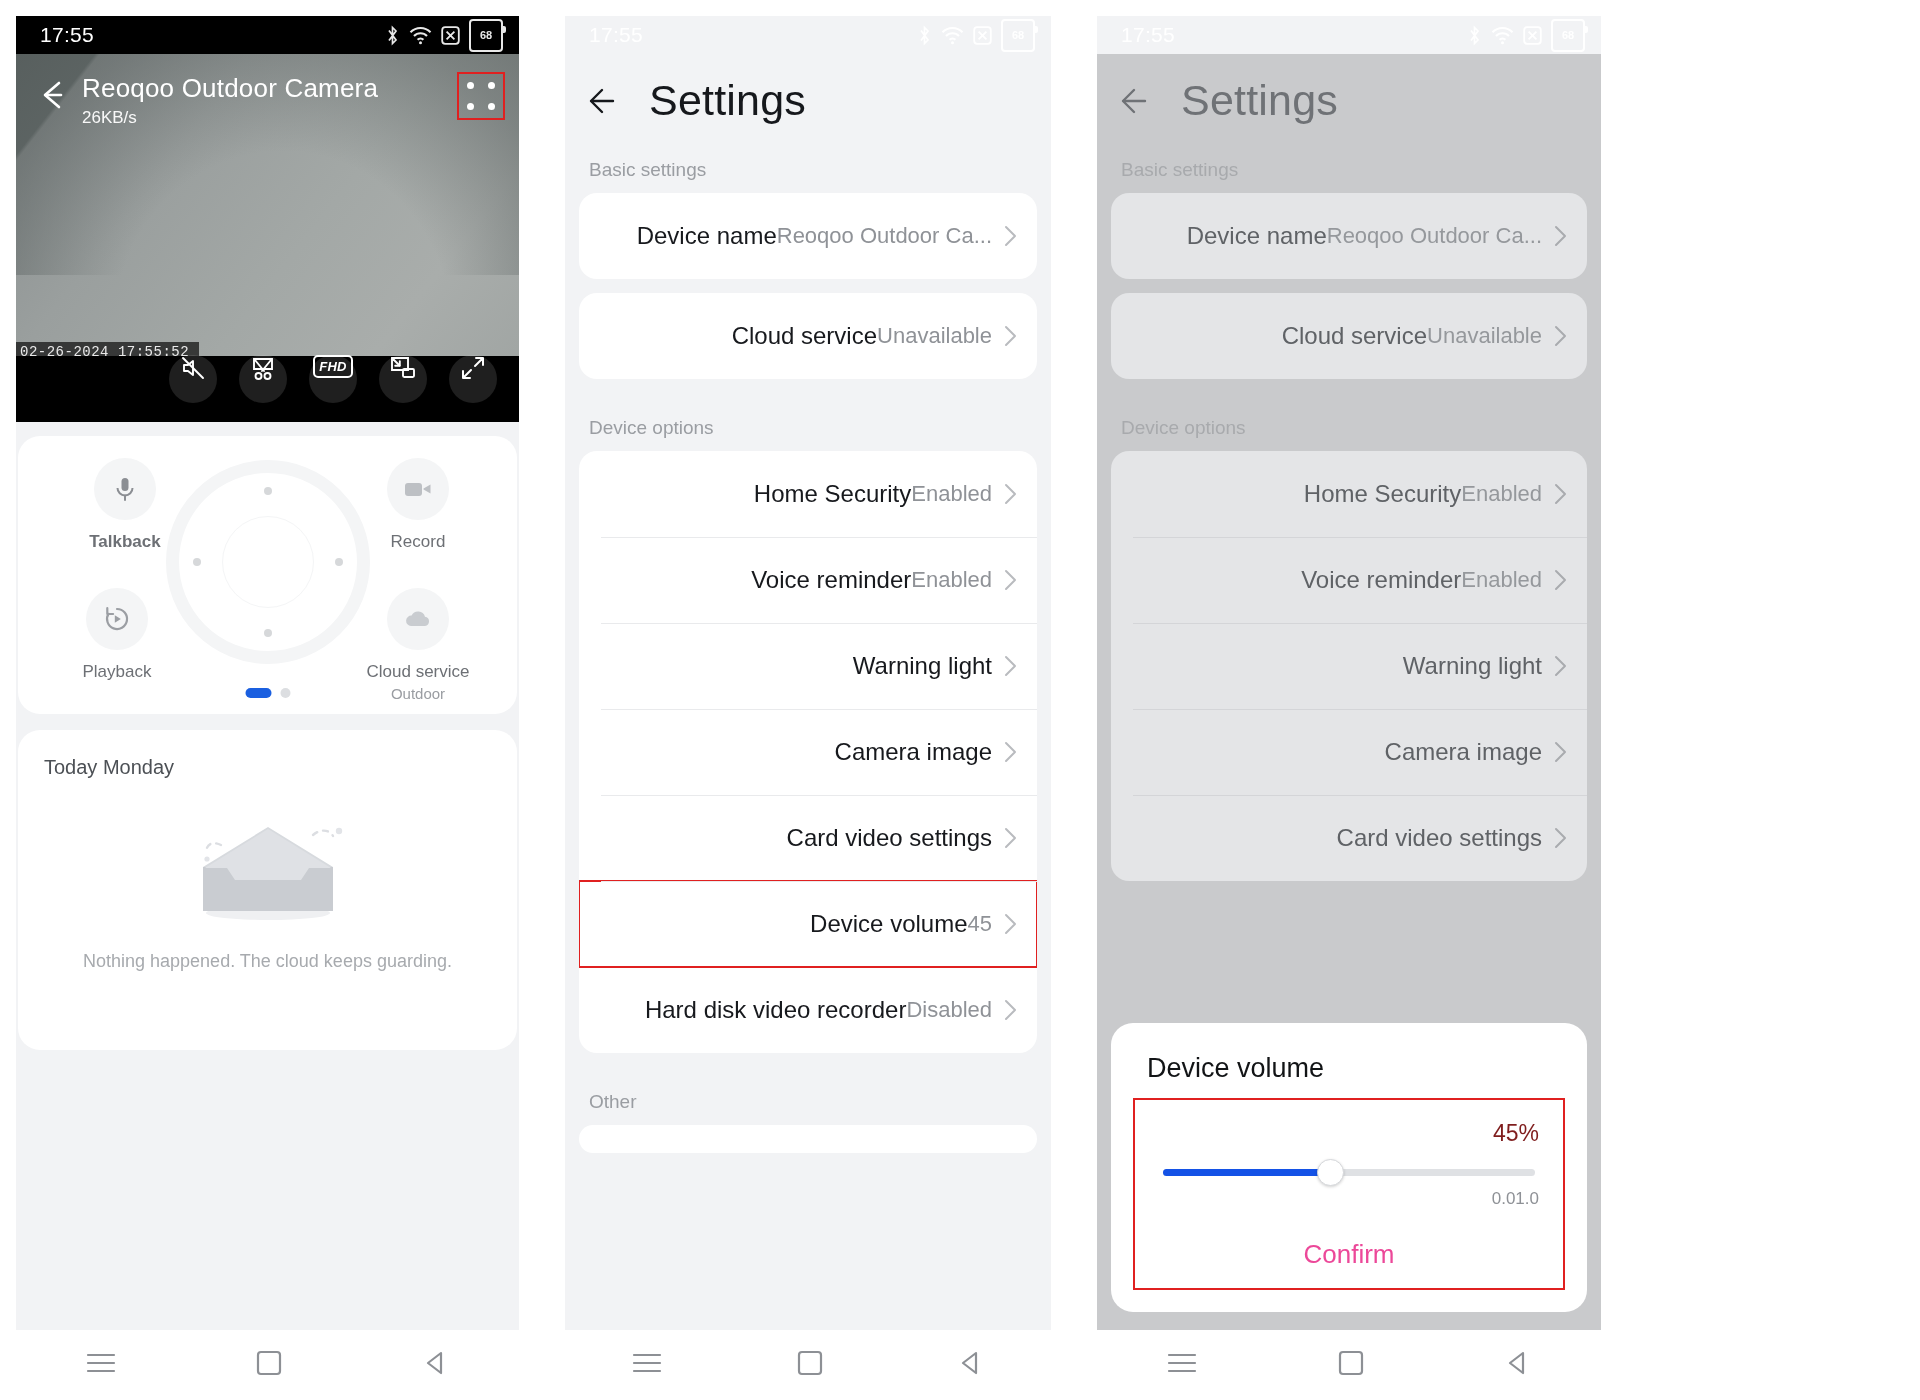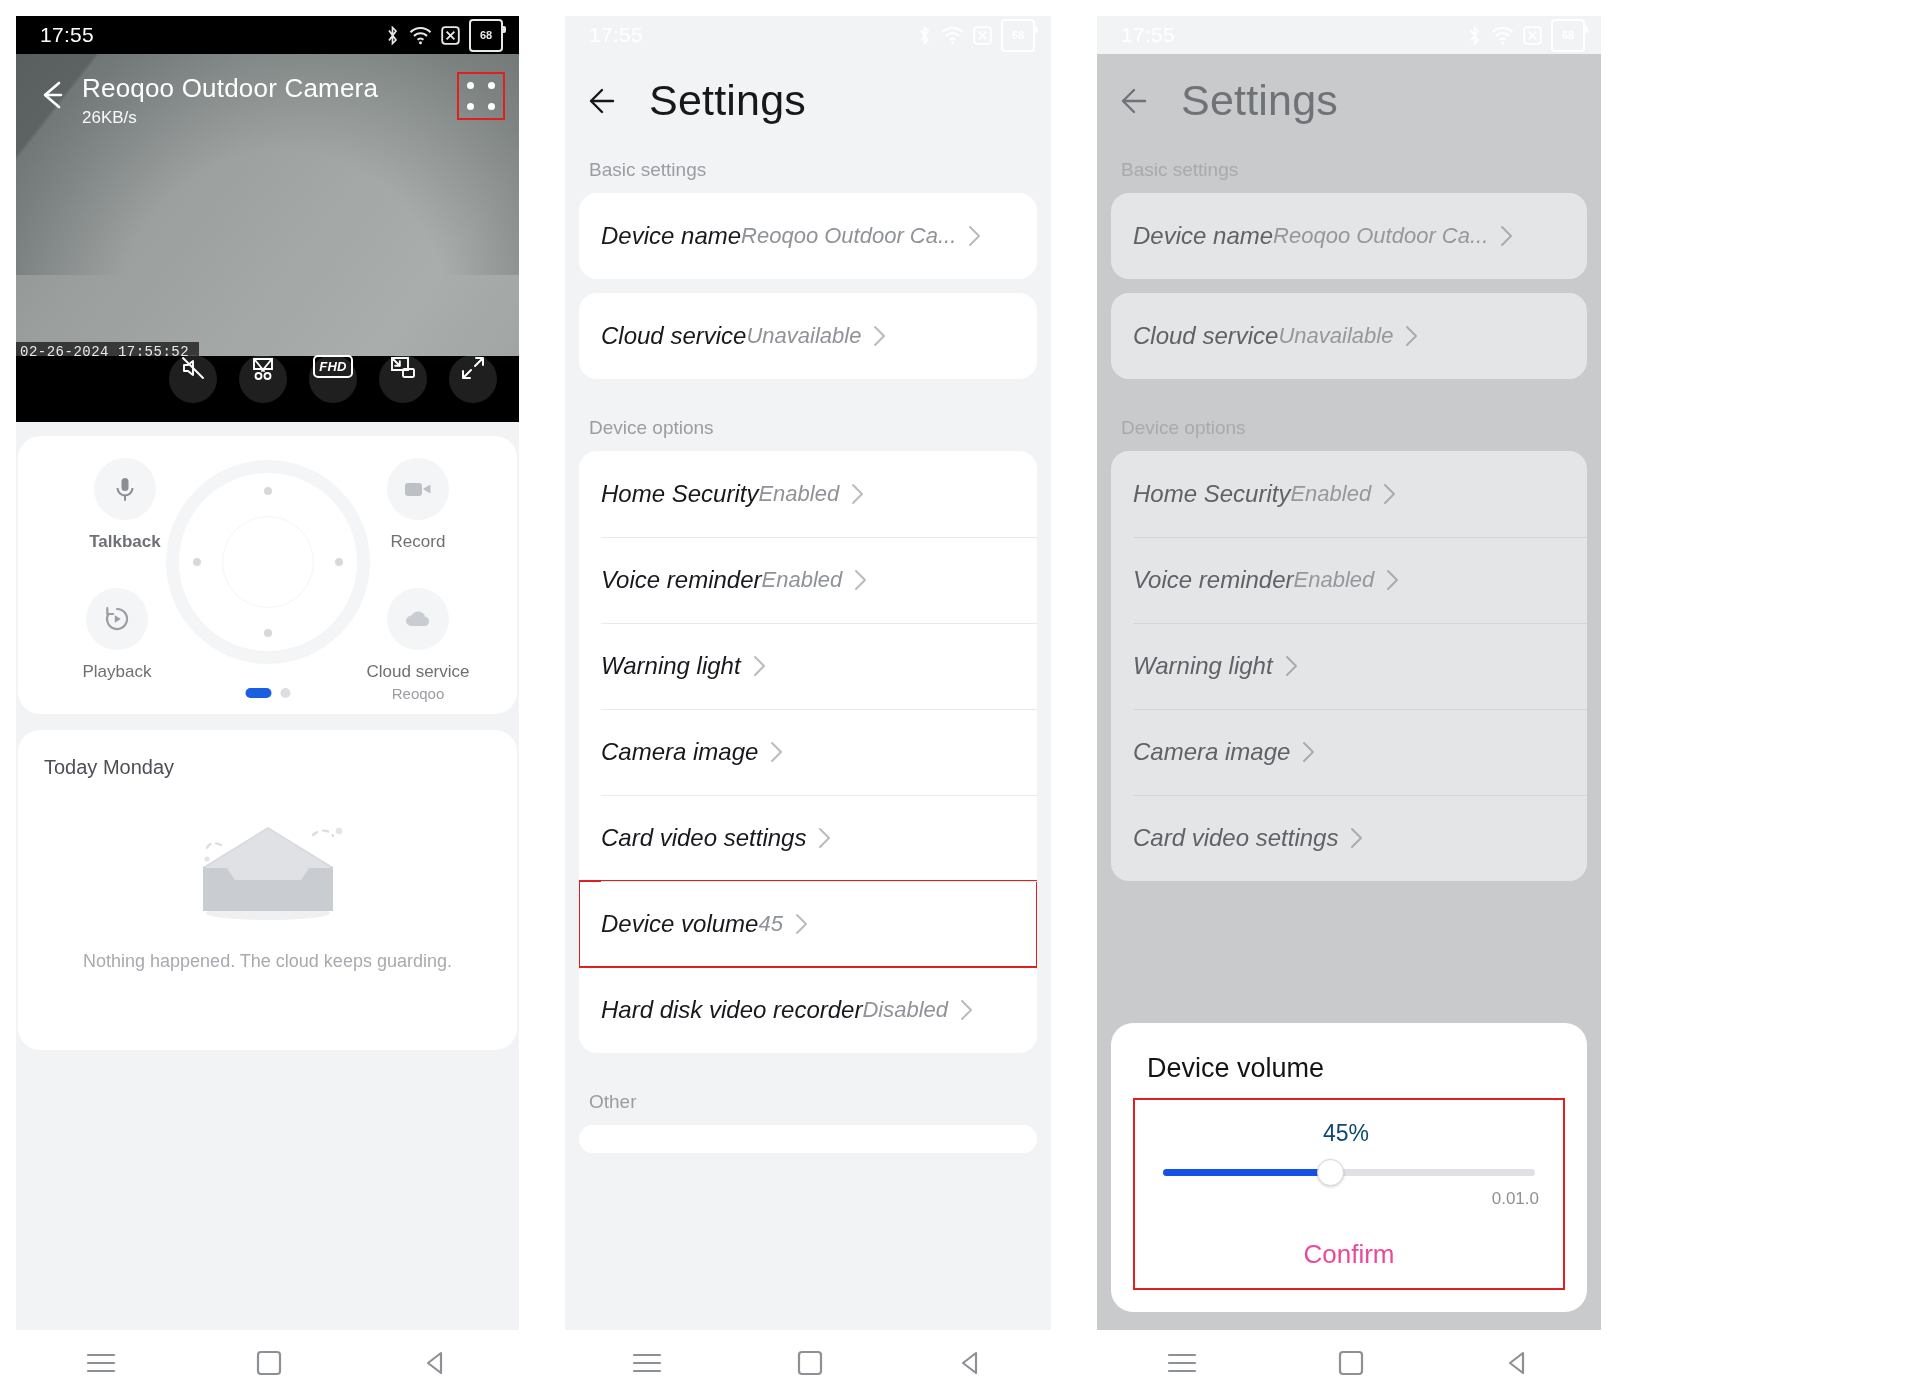--- a/index.html
+++ b/index.html
@@ -185,22 +185,22 @@
     padding: 22px 0 10px 22px;
   }
   .set-title { font-size: 43px; color: #16181c; letter-spacing: .2px; }
   .dimmed .set-title { color: #6f7276; }
   .sec-label { font-size: 19px; color: #9a9da2; padding: 24px 0 12px 24px; }
   .dimmed .sec-label { color: #a8aaad; }
 
   .grp { background: #fff; border-radius: 18px; margin: 0 14px 14px 14px; overflow: hidden; }
   .dimmed .grp { background: #e4e5e7; }
   .row {
-    display: flex; align-items: center; justify-content: flex-start;
-    padding: 0 20px 0 22px; height: 86px; position: relative; font-style: italic;
+    display: flex; align-items: center; justify-content: flex-end;
+    padding: 0 20px 0 22px; height: 86px; position: relative;
   }
   .row + .row::before {
     content: ""; position: absolute; left: 22px; right: 0; top: 0;
     height: 1px; background: #e9eaec;
   }
   .dimmed .row + .row::before { background: #d4d5d8; }
   .row-lb { font-size: 24px; color: #17191d; }
   .dimmed .row-lb { color: #5f6266; }
   .row-right { display: flex; align-items: center; gap: 12px; }
   .row-val { font-size: 22px; color: #8f9297; }
@@ -211,21 +211,21 @@
   .grp.tight .row { height: 86px; }
 
   
   .dlg {
     position: absolute; left: 14px; right: 14px; bottom: 18px;
     background: #fff; border-radius: 22px; padding: 26px 22px 22px 22px;
     z-index: 10;
   }
   .dlg-title { font-size: 27px; color: #121416; margin: 4px 0 14px 14px; }
   .dlg-box { border: 2.5px solid #e02020; padding: 20px 18px 8px 18px; }
-  .pct { text-align: center; font-size: 23px; color: #0c4a6e; padding-right: 6px; }
+  .pct { text-align: right; font-size: 23px; color: #7f1d1d; padding-right: 6px; }
   .slider { position: relative; height: 30px; margin-top: 10px; }
   .track {
     position: absolute; left: 10px; right: 10px; top: 12px; height: 7px;
     border-radius: 4px; background: #dfe1e4;
   }
   .fill {
     position: absolute; left: 10px; top: 12px; height: 7px;
     border-radius: 4px; background: #1452e6;
   }
   .knob {
@@ -374,21 +374,21 @@
           <div class="ctrl-lb">Playback</div>
         </div>
 
         <div class="ctrl br">
           <span class="ctrl-ic">
             <svg width="32" height="24" viewBox="0 0 32 24">
                 <path d="M9 19a5.2 5.2 0 0 1 .6-10.4A7.2 7.2 0 0 1 23 9.7 4.7 4.7 0 0 1 23 19z" fill="#c9ccd0"></path>
               </svg>
           </span>
           <div class="ctrl-lb">Cloud service</div>
-          <div class="ctrl-lb2">Reoqoo</div>
+          <div class="ctrl-lb2">Outdoor</div>
         </div>
 
         <div class="dots-page">
           <span class="d on"></span>
           <span class="d"></span>
         </div>
       </div>
 
       <div class="card evt-card">
         <div class="evt-title">Today Monday</div>

